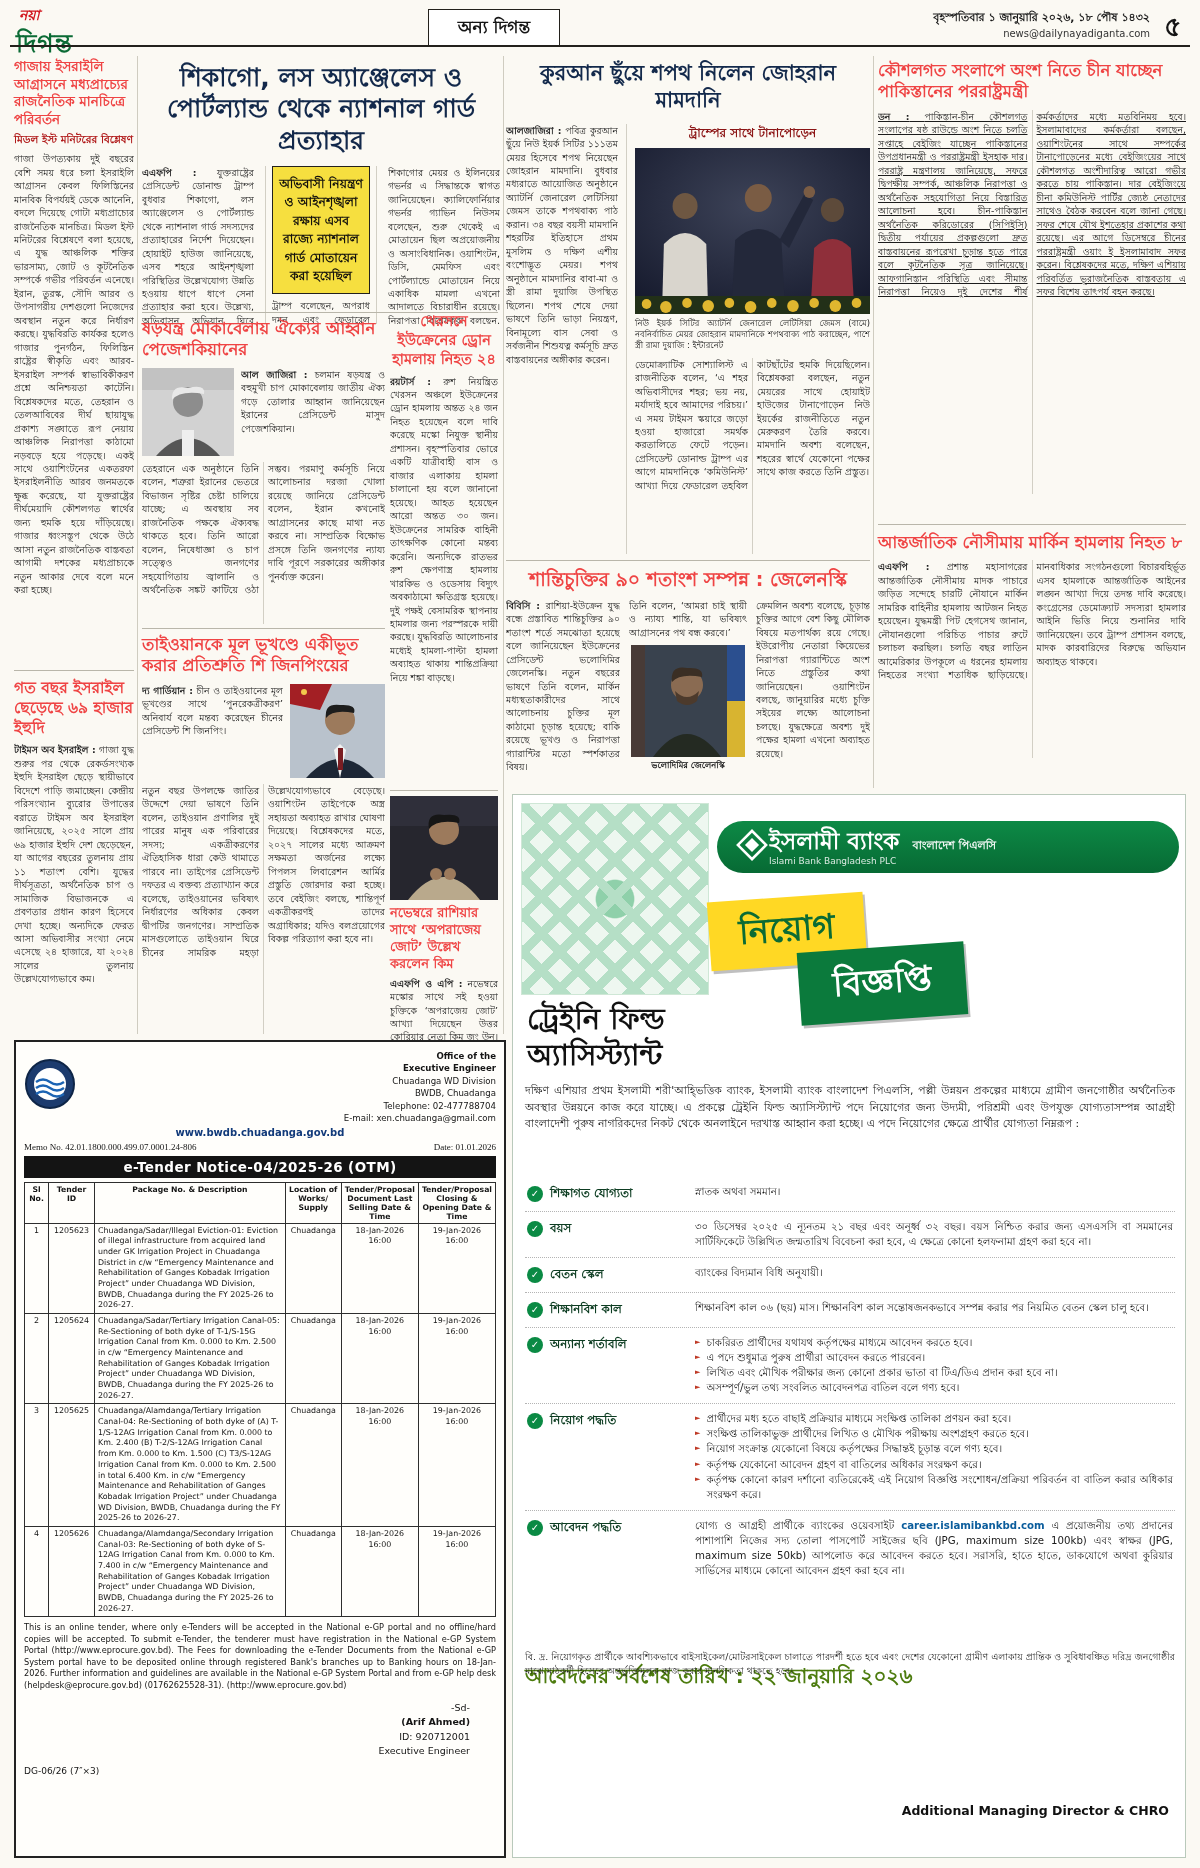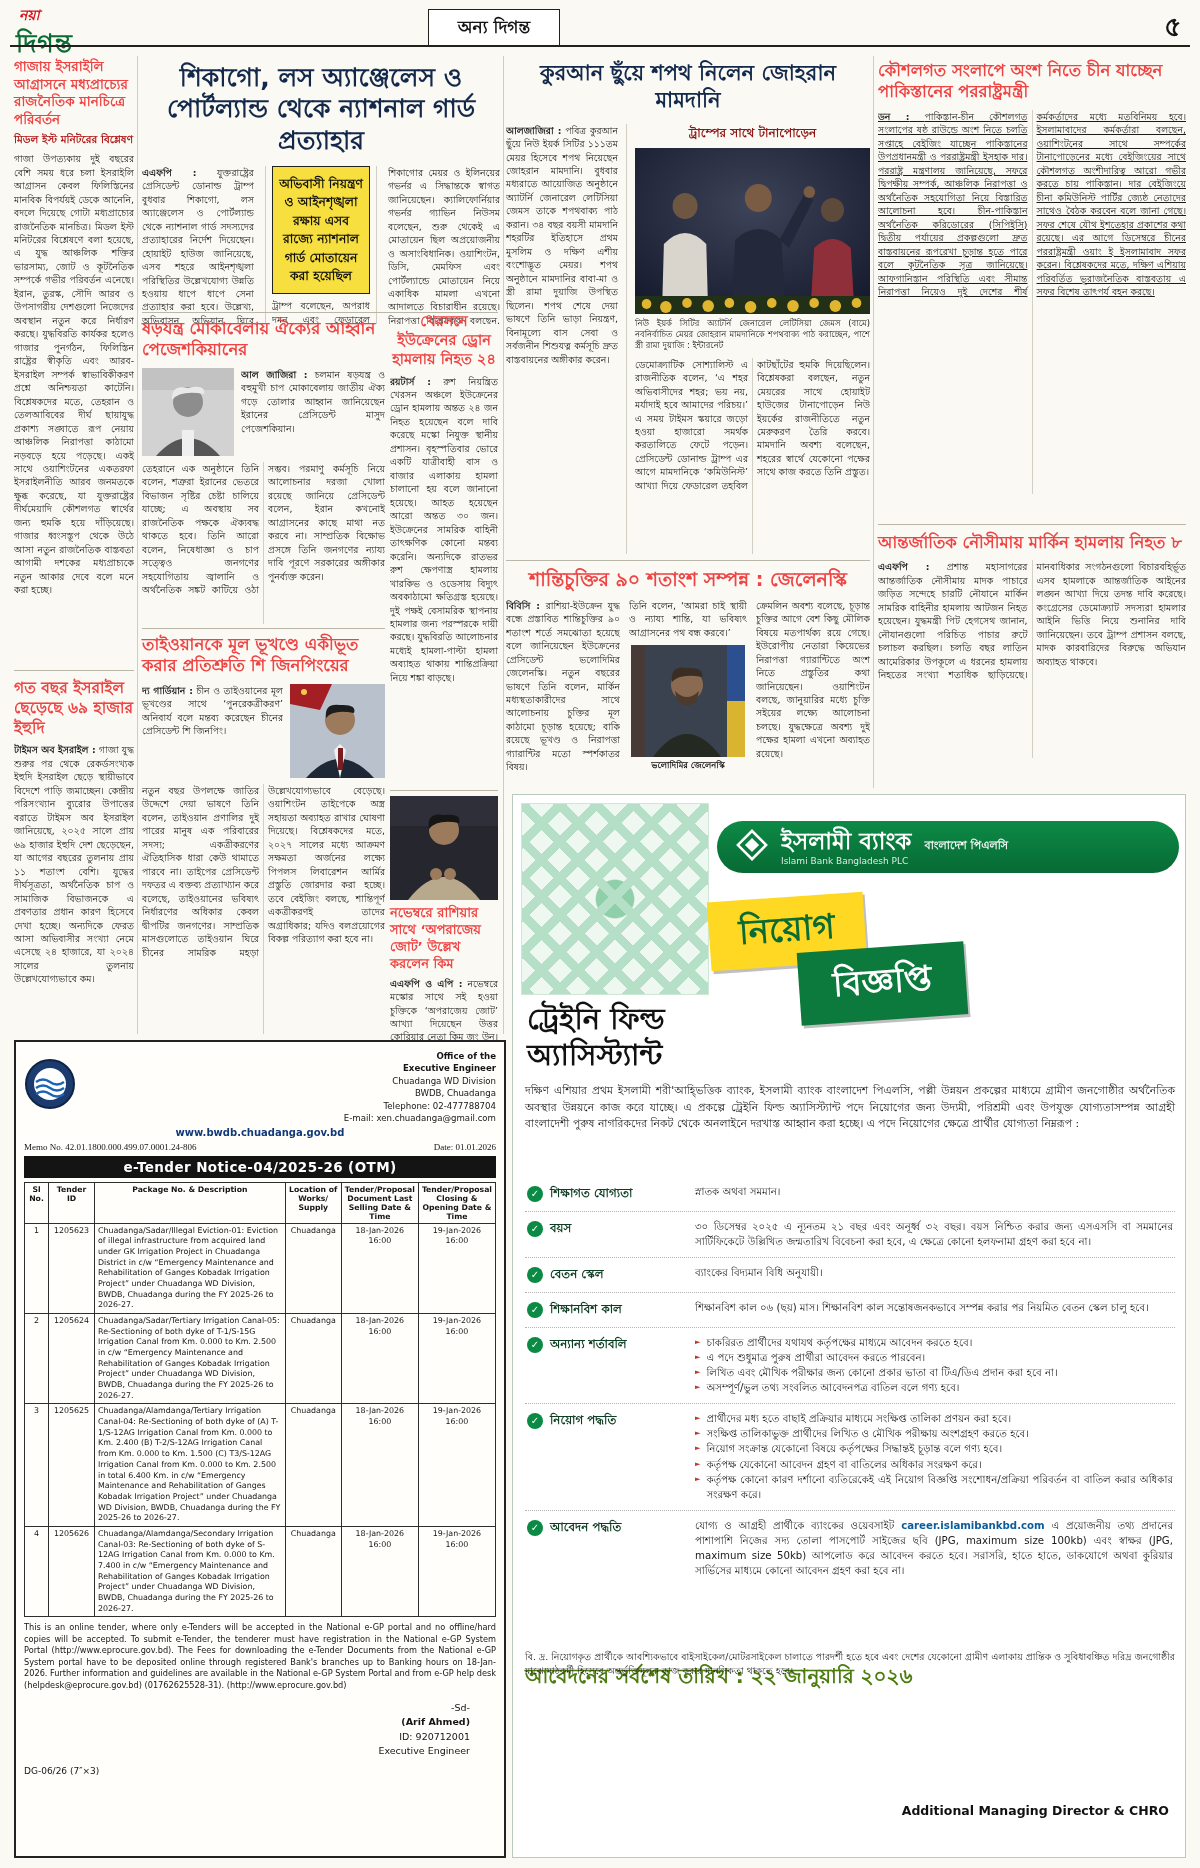--- a/index.html
+++ b/index.html
@@ -49,21 +49,21 @@
   .t-press { font-size:9px; margin-top:8px; }
 
   
   .adbx { border:1px solid #b9c9bb; background:#ffffff; overflow:hidden; }
   .pattern { background-color:#eef7f0;
     background-image:
       repeating-linear-gradient(45deg,#b5dfc6 0 9px,transparent 9px 26px),
       repeating-linear-gradient(-45deg,#b5dfc6 0 9px,transparent 9px 26px),
       radial-gradient(circle at 50% 50%, #8fd0aa 0 14%, transparent 15%);
     border:1px solid #cfe7d6; }
-  .bank-banner { background:linear-gradient(180deg,#0d8a46,#076a34); border-radius:30px; display:flex; align-items:center; gap:12px; padding:5px 18px; color:#fff; }
+  .bank-banner { background:linear-gradient(180deg,#0d8a46,#076a34); border-radius:30px; display:flex; align-items:center; padding:5px 18px; color:#fff; }
   .bank-name { font-size:23px; font-weight:700; line-height:1.05; }
   .bank-sub { font-size:11px; font-weight:700; opacity:.95; }
   .bank-en { font-size:9px; opacity:.85; }
   .stamp1 { position:absolute; transform:rotate(-4deg); background:#ffd824; color:#0b6b34; font-size:34px; font-weight:700; padding:6px 30px; box-shadow:2px 3px 0 rgba(0,0,0,.25); }
   .stamp2 { position:absolute; transform:rotate(-4deg); background:#0b7a3c; color:#ffffff; font-size:34px; font-weight:700; padding:8px 34px; box-shadow:2px 3px 0 rgba(0,0,0,.25); }
   .post-title { font-size:29px; font-weight:700; color:#111; line-height:1.25; }
   .ad-intro { font-size:10.8px; line-height:1.55; text-align:justify; color:#191919; }
   .ad-row { display:flex; gap:10px; padding:7px 2px; border-bottom:1px dotted #b4b4b4; align-items:flex-start; }
   .ad-label { width:158px; font-weight:700; font-size:11.8px; display:flex; gap:7px; align-items:center; color:#0d3d22; }
   .chk { flex:0 0 16px; width:16px; height:16px; border-radius:50%; background:#0a8a44; color:#fff; font-size:10px; line-height:16px; text-align:center; font-weight:700; }
@@ -78,20 +78,24 @@
 </head>
 <body>
 
 <div class="page">
 
   <div class="abs" style="left:16px; top:4px;">
     <span class="logo-naya">নয়া</span>
     <span class="logo-diganta">দিগন্ত</span>
   </div>
   <div class="abs section-box" style="left:428px; top:9px; width:132px;">অন্য দিগন্ত</div>
+  <div class="abs" style="left:790px; top:9px; width:360px;">
+    <div class="hdr-date">বৃহস্পতিবার ১ জানুয়ারি ২০২৬, ১৮ পৌষ ১৪৩২</div>
+    <div class="hdr-mail">news@dailynayadiganta.com</div>
+  </div>
   <div class="abs pageno" style="left:1164px; top:6px;">৫</div>
   <div class="masthead-rule"></div>
 
   <div class="vrule" style="left:137px; top:56px; height:978px;"></div>
   <div class="vrule" style="left:503px; top:56px; height:978px;"></div>
   <div class="vrule" style="left:873px; top:56px; height:732px;"></div>
 
   <div class="abs" style="left:14px; top:58px; width:120px;">
     <div class="h" style="font-size:13.5px;">গাজায় ইসরাইলি আগ্রাসনে মধ্যপ্রাচ্যের রাজনৈতিক মানচিত্রে পরিবর্তন</div>
     <div class="byline" style="margin:4px 0 3px;">মিডল ইস্ট মনিটরের বিশ্লেষণ</div>

